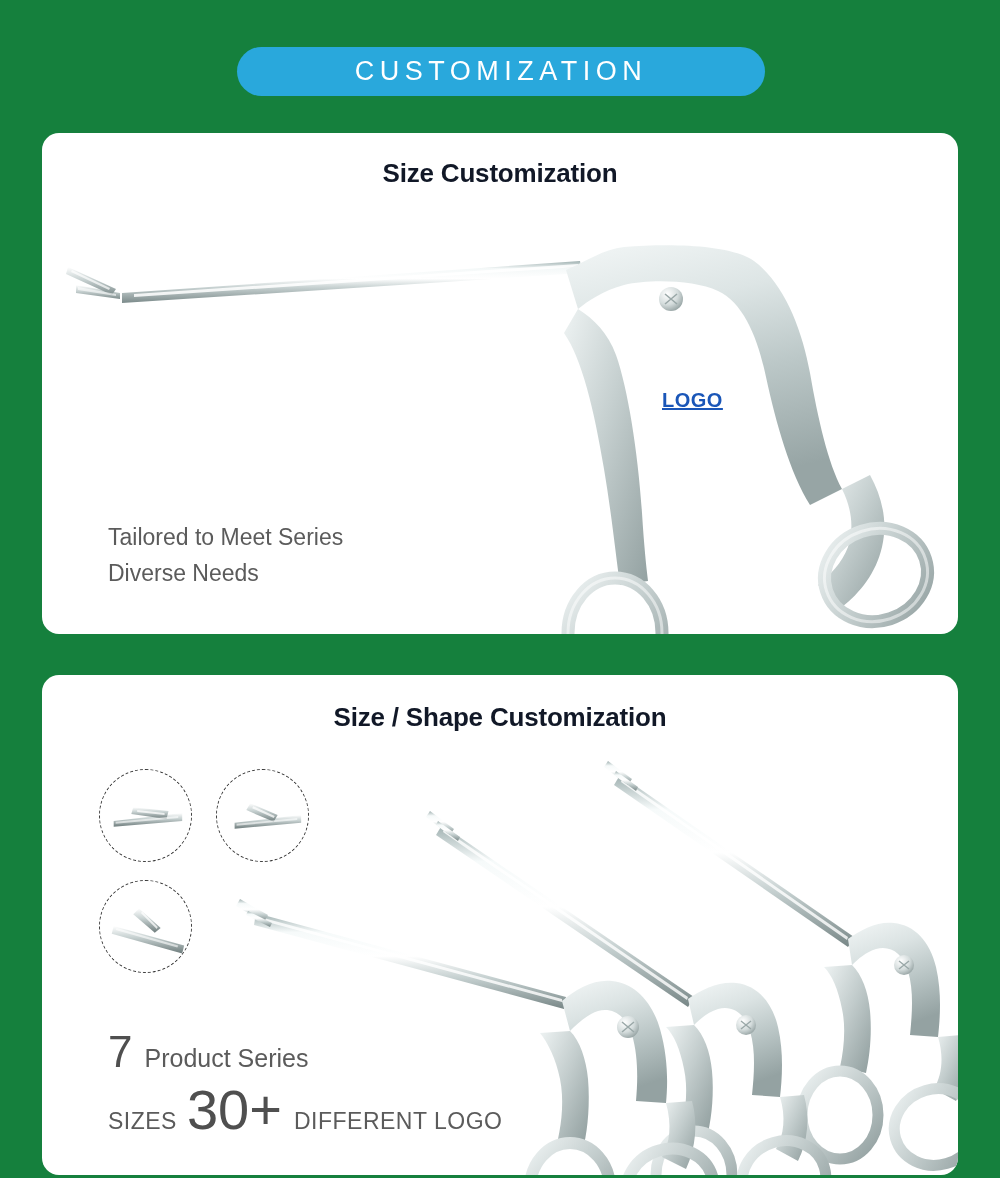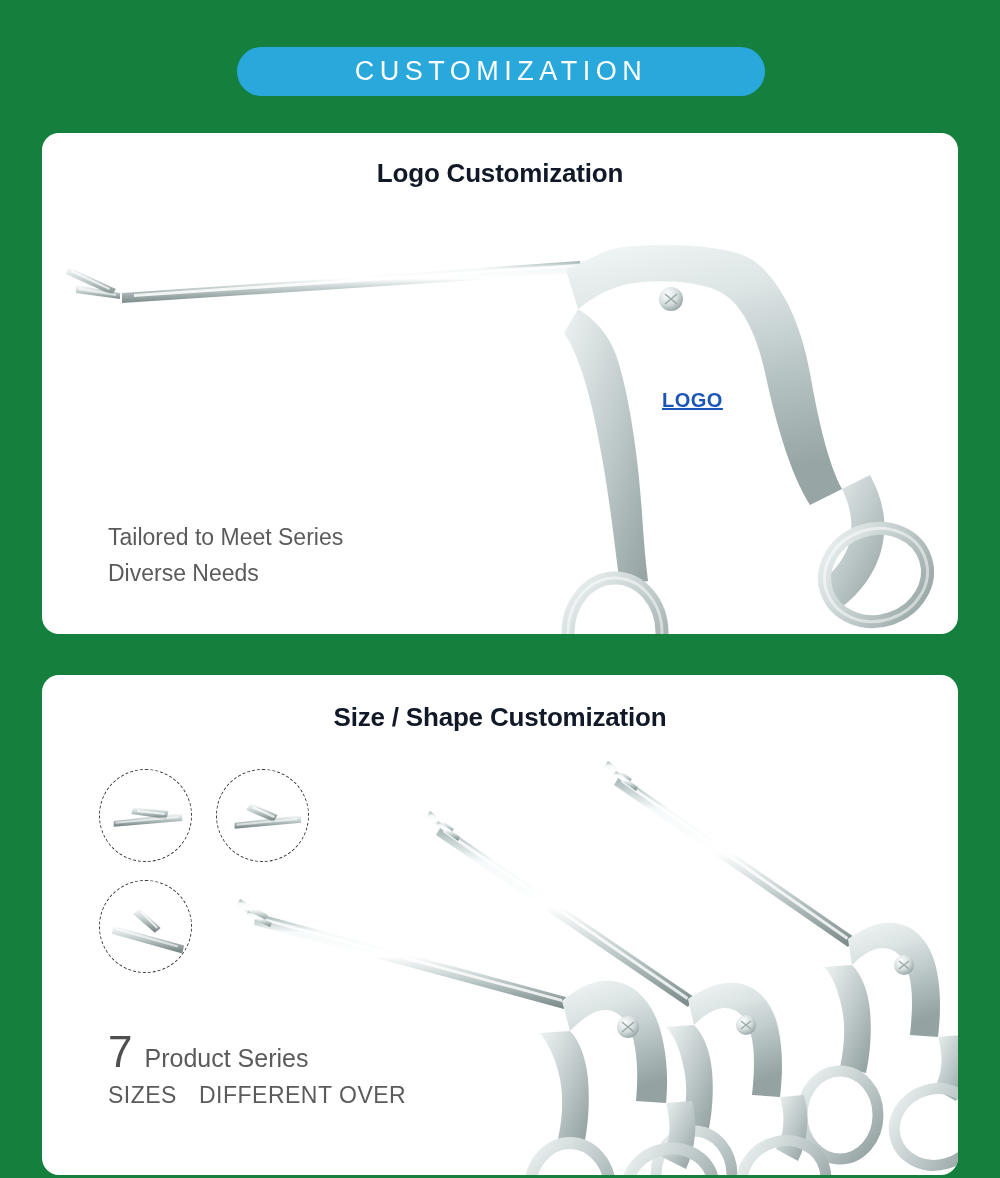--- a/index.html
+++ b/index.html
@@ -147,21 +147,21 @@
 <body>
 
 <div class="page">
 
   <div class="banner">
     <div class="banner-text">CUSTOMIZATION</div>
   </div>
 
   <div class="card" id="card-logo">
 
-    <div class="card-title">Logo Customization</div>
+    <div class="card-title">Size Customization</div>
 
     <div class="art">
       <svg viewBox="0 0 916 501" preserveAspectRatio="none" aria-hidden="true">
         <defs>
           <linearGradient id="shaftG" x1="0" y1="0" x2="0" y2="1">
             <stop offset="0%" stop-color="#9fb0b0"></stop>
             <stop offset="18%" stop-color="#f4f8f8"></stop>
             <stop offset="42%" stop-color="#ffffff"></stop>
             <stop offset="62%" stop-color="#c9d3d3"></stop>
             <stop offset="100%" stop-color="#7b8a8a"></stop>
@@ -402,18 +402,19 @@
       </svg>
     </div>
 
     <div class="stats">
       <div class="stat-row stat-row-1">
         <span class="big-num">7</span>
         <span class="stat-label">Product Series</span>
       </div>
       <div class="stat-row stat-row-2">
         <span class="stat-pre">SIZES</span>
-        <span class="stat-post">DIFFERENT OVER</span>
+        <span class="big-num big-num-2">30+</span>
+        <span class="stat-post">DIFFERENT LOGO</span>
       </div>
     </div>
   </div>
 
 </div>
 
 </body></html>

